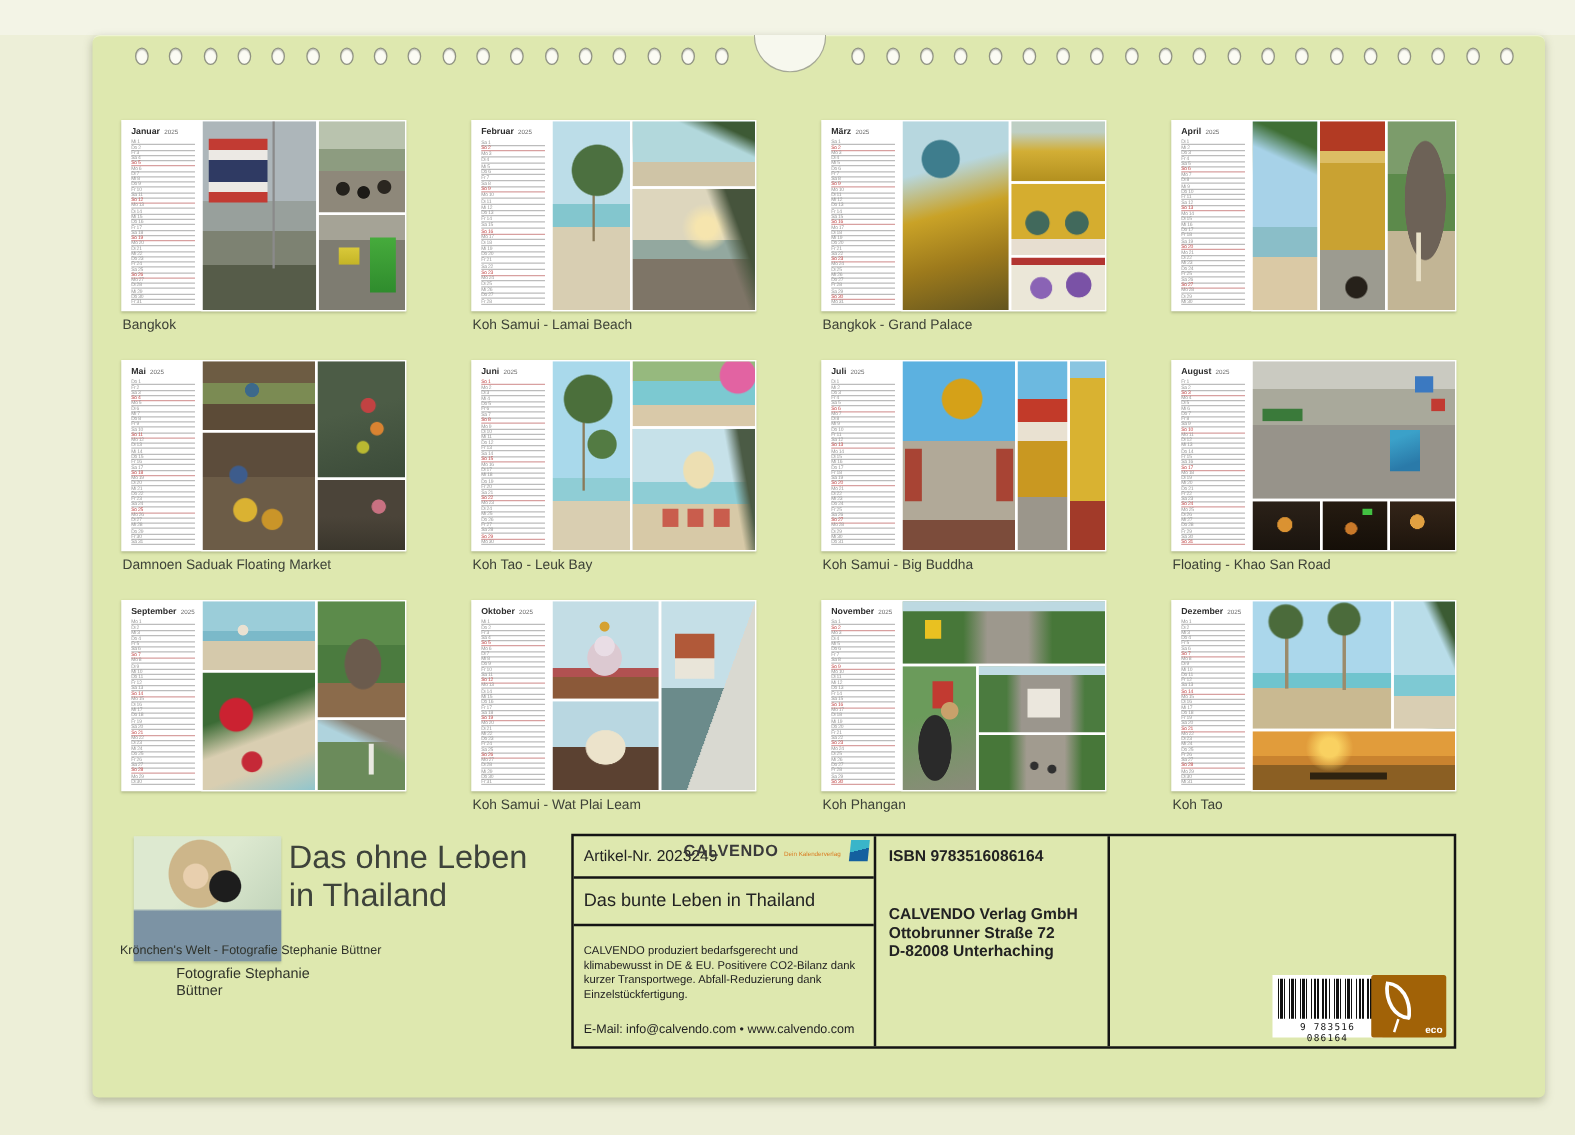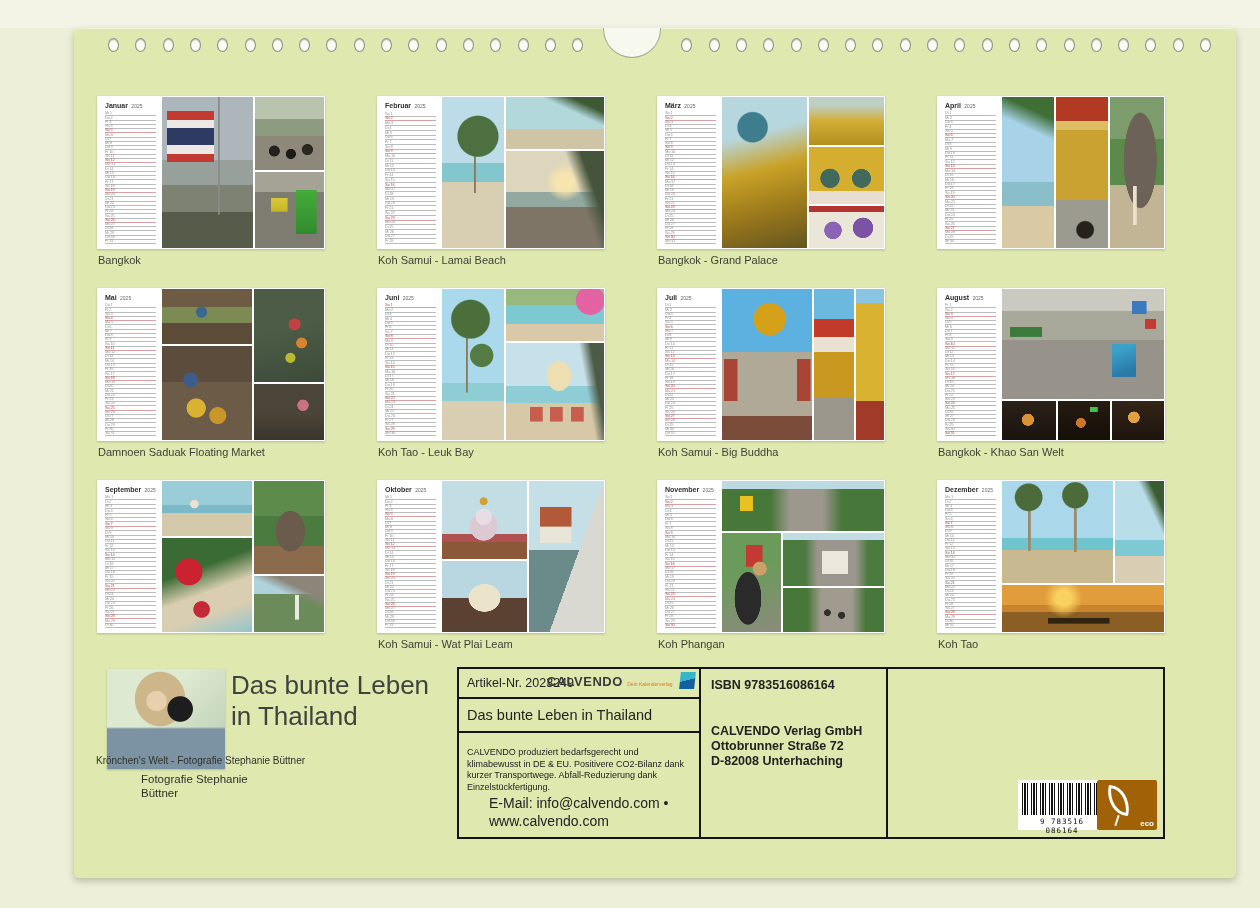--- a/index.html
+++ b/index.html
@@ -68,21 +68,21 @@
   .row-artikel{height:34px;border-bottom:2px solid #141414;position:relative;display:flex;align-items:center;padding:0 8px;box-sizing:border-box;}
   .artikel-text{font-size:12.5px;color:#222;}
   .logo{position:absolute;right:4px;top:3px;white-space:nowrap;}
   .logo-txt{display:inline-block;text-align:center;vertical-align:top;}
   .logo-name{font-size:13px;font-weight:bold;color:#3a3a3a;letter-spacing:.5px;line-height:14px;}
   .logo-tagline{font-size:5px;color:#d97c22;line-height:6px;}
   .logo-flag{display:inline-block;width:15px;height:17px;margin-left:3px;background:linear-gradient(165deg,#39b5c9 0 48%,#14609f 48% 100%);transform:skewX(-6deg);vertical-align:top;}
   .row-boxtitle{height:38px;border-bottom:2px solid #141414;display:flex;align-items:center;padding:0 8px;font-size:14.5px;color:#222;box-sizing:border-box;}
   .row-legal{flex:1;padding:8px 8px 7px;font-size:9px;color:#222;line-height:1.3;display:flex;flex-direction:column;box-sizing:border-box;}
   .legal-p2{margin-top:6px;}
-  .email-line{margin-top:auto;font-size:14px;margin-left:22px;}
+  .email-line{margin-top:auto;font-size:10px;}
   .info-col2{width:187px;border-right:2px solid #141414;box-sizing:border-box;padding:9px 10px;font-weight:bold;}
   .isbn{font-size:12.5px;color:#222;}
   .address{margin-top:32px;font-size:12.5px;color:#222;line-height:15px;}
   .info-col3{flex:1;position:relative;}
   .barcode{position:absolute;right:57px;bottom:7px;width:88px;height:50px;background:#fff;padding:3px 4px 2px;box-sizing:border-box;text-align:center;}
   .barcode-bars{height:32px;background:repeating-linear-gradient(90deg,#111 0 1px,#fff 1px 2px,#111 2px 4px,#fff 4px 5px,#111 5px 6px,#fff 6px 9px);}
   .barcode-digits{font-family:"DejaVu Sans Mono",monospace;font-size:7.5px;color:#111;margin-top:2px;letter-spacing:1px;}
   .eco-box{position:absolute;right:6px;bottom:7px;width:60px;height:50px;background:#a16207;border-radius:2px;}
   .eco-leaf{position:absolute;left:10px;top:6px;width:23px;height:29px;border:3px solid #fff;border-radius:2% 95% 10% 95%;transform:rotate(6deg);box-sizing:border-box;}
   .eco-stem{position:absolute;left:19px;bottom:4px;width:2px;height:11px;background:#fff;transform:rotate(18deg);}
@@ -994,21 +994,21 @@
               </div>
             </div>
       </div>
       <div class="photo-collage">
             <div class="photo-tile" style="left: 0%; top: 0%; width: 100%; height: 73%; background: linear-gradient(rgb(58, 122, 58), rgb(58, 122, 58)) 6% 38% / 20% 9% no-repeat, linear-gradient(rgb(59, 121, 193), rgb(59, 121, 193)) 88% 12% / 9% 12% no-repeat, linear-gradient(rgb(194, 58, 49), rgb(194, 58, 49)) 95% 30% / 7% 9% no-repeat, linear-gradient(160deg, rgb(59, 161, 201) 20%, rgb(42, 122, 169) 80%) 80% 72% / 15% 30% no-repeat, linear-gradient(rgb(202, 202, 193) 0px, rgb(202, 202, 193) 20%, rgb(169, 169, 155) 20%, rgb(169, 169, 155) 46%, rgb(151, 147, 138) 46%, rgb(151, 147, 138) 100%);"></div>
             <div class="photo-tile" style="left: 0%; top: 73%; width: 34%; height: 27%; background: radial-gradient(circle at 48% 48%, rgb(218, 146, 50) 0px, rgb(218, 146, 50) 17%, transparent 18%), linear-gradient(rgb(43, 33, 24), rgb(26, 20, 14));"></div>
             <div class="photo-tile" style="left: 34%; top: 73%; width: 33%; height: 27%; background: linear-gradient(rgb(66, 193, 66), rgb(66, 193, 66)) 72% 18% / 15% 14% no-repeat, radial-gradient(circle at 44% 56%, rgb(201, 121, 41) 0px, rgb(201, 121, 41) 13%, transparent 14%), linear-gradient(rgb(37, 27, 17), rgb(21, 15, 8));"></div>
             <div class="photo-tile" style="left: 67%; top: 73%; width: 33%; height: 27%; background: radial-gradient(circle at 42% 42%, rgb(225, 161, 65) 0px, rgb(225, 161, 65) 15%, transparent 16%), linear-gradient(rgb(52, 37, 25), rgb(29, 20, 12));"></div>
           </div>
     </div>
-    <div class="month-caption">Bangkok - Khao San Welt</div>
+    <div class="month-caption">Floating - Khao San Road</div>
   </div>
       <div class="month-cell">
     <div class="month-panel">
       <div class="cal-strip">
         <div class="month-header">
           <span>September</span><span class="month-year"> 2025</span>
         </div>
         <div class="day-lines">
               <div class="day-line">
                 <span>Mo 1</span>
@@ -1437,21 +1437,21 @@
             <div class="photo-tile" style="left: 0%; top: 68%; width: 100%; height: 32%; background: radial-gradient(circle at 38% 28%, rgb(249, 209, 97) 0px, rgb(249, 209, 97) 7%, transparent 18%), linear-gradient(rgb(47, 35, 16), rgb(47, 35, 16)) 46% 80% / 38% 12% no-repeat, linear-gradient(rgb(225, 156, 59) 0px, rgb(225, 156, 59) 42%, rgb(201, 131, 47) 42%, rgb(201, 131, 47) 58%, rgb(139, 95, 35) 58%, rgb(139, 95, 35) 100%);"></div>
           </div>
     </div>
     <div class="month-caption">Koh Tao</div>
   </div>
     </div>
 
   <div class="portrait"></div>
 
   <div class="main-title">
-    <div>Das bunte Leben</div>
+    <div>Das ohne Leben</div>
     <div>in Thailand</div>
   </div>
 
   <div class="credit-line">Krönchen's Welt -  Fotografie Stephanie Büttner</div>
   <div class="credit-block">
     <div>Fotografie Stephanie</div>
     <div>Büttner</div>
   </div>
 
   <div class="info-box">

